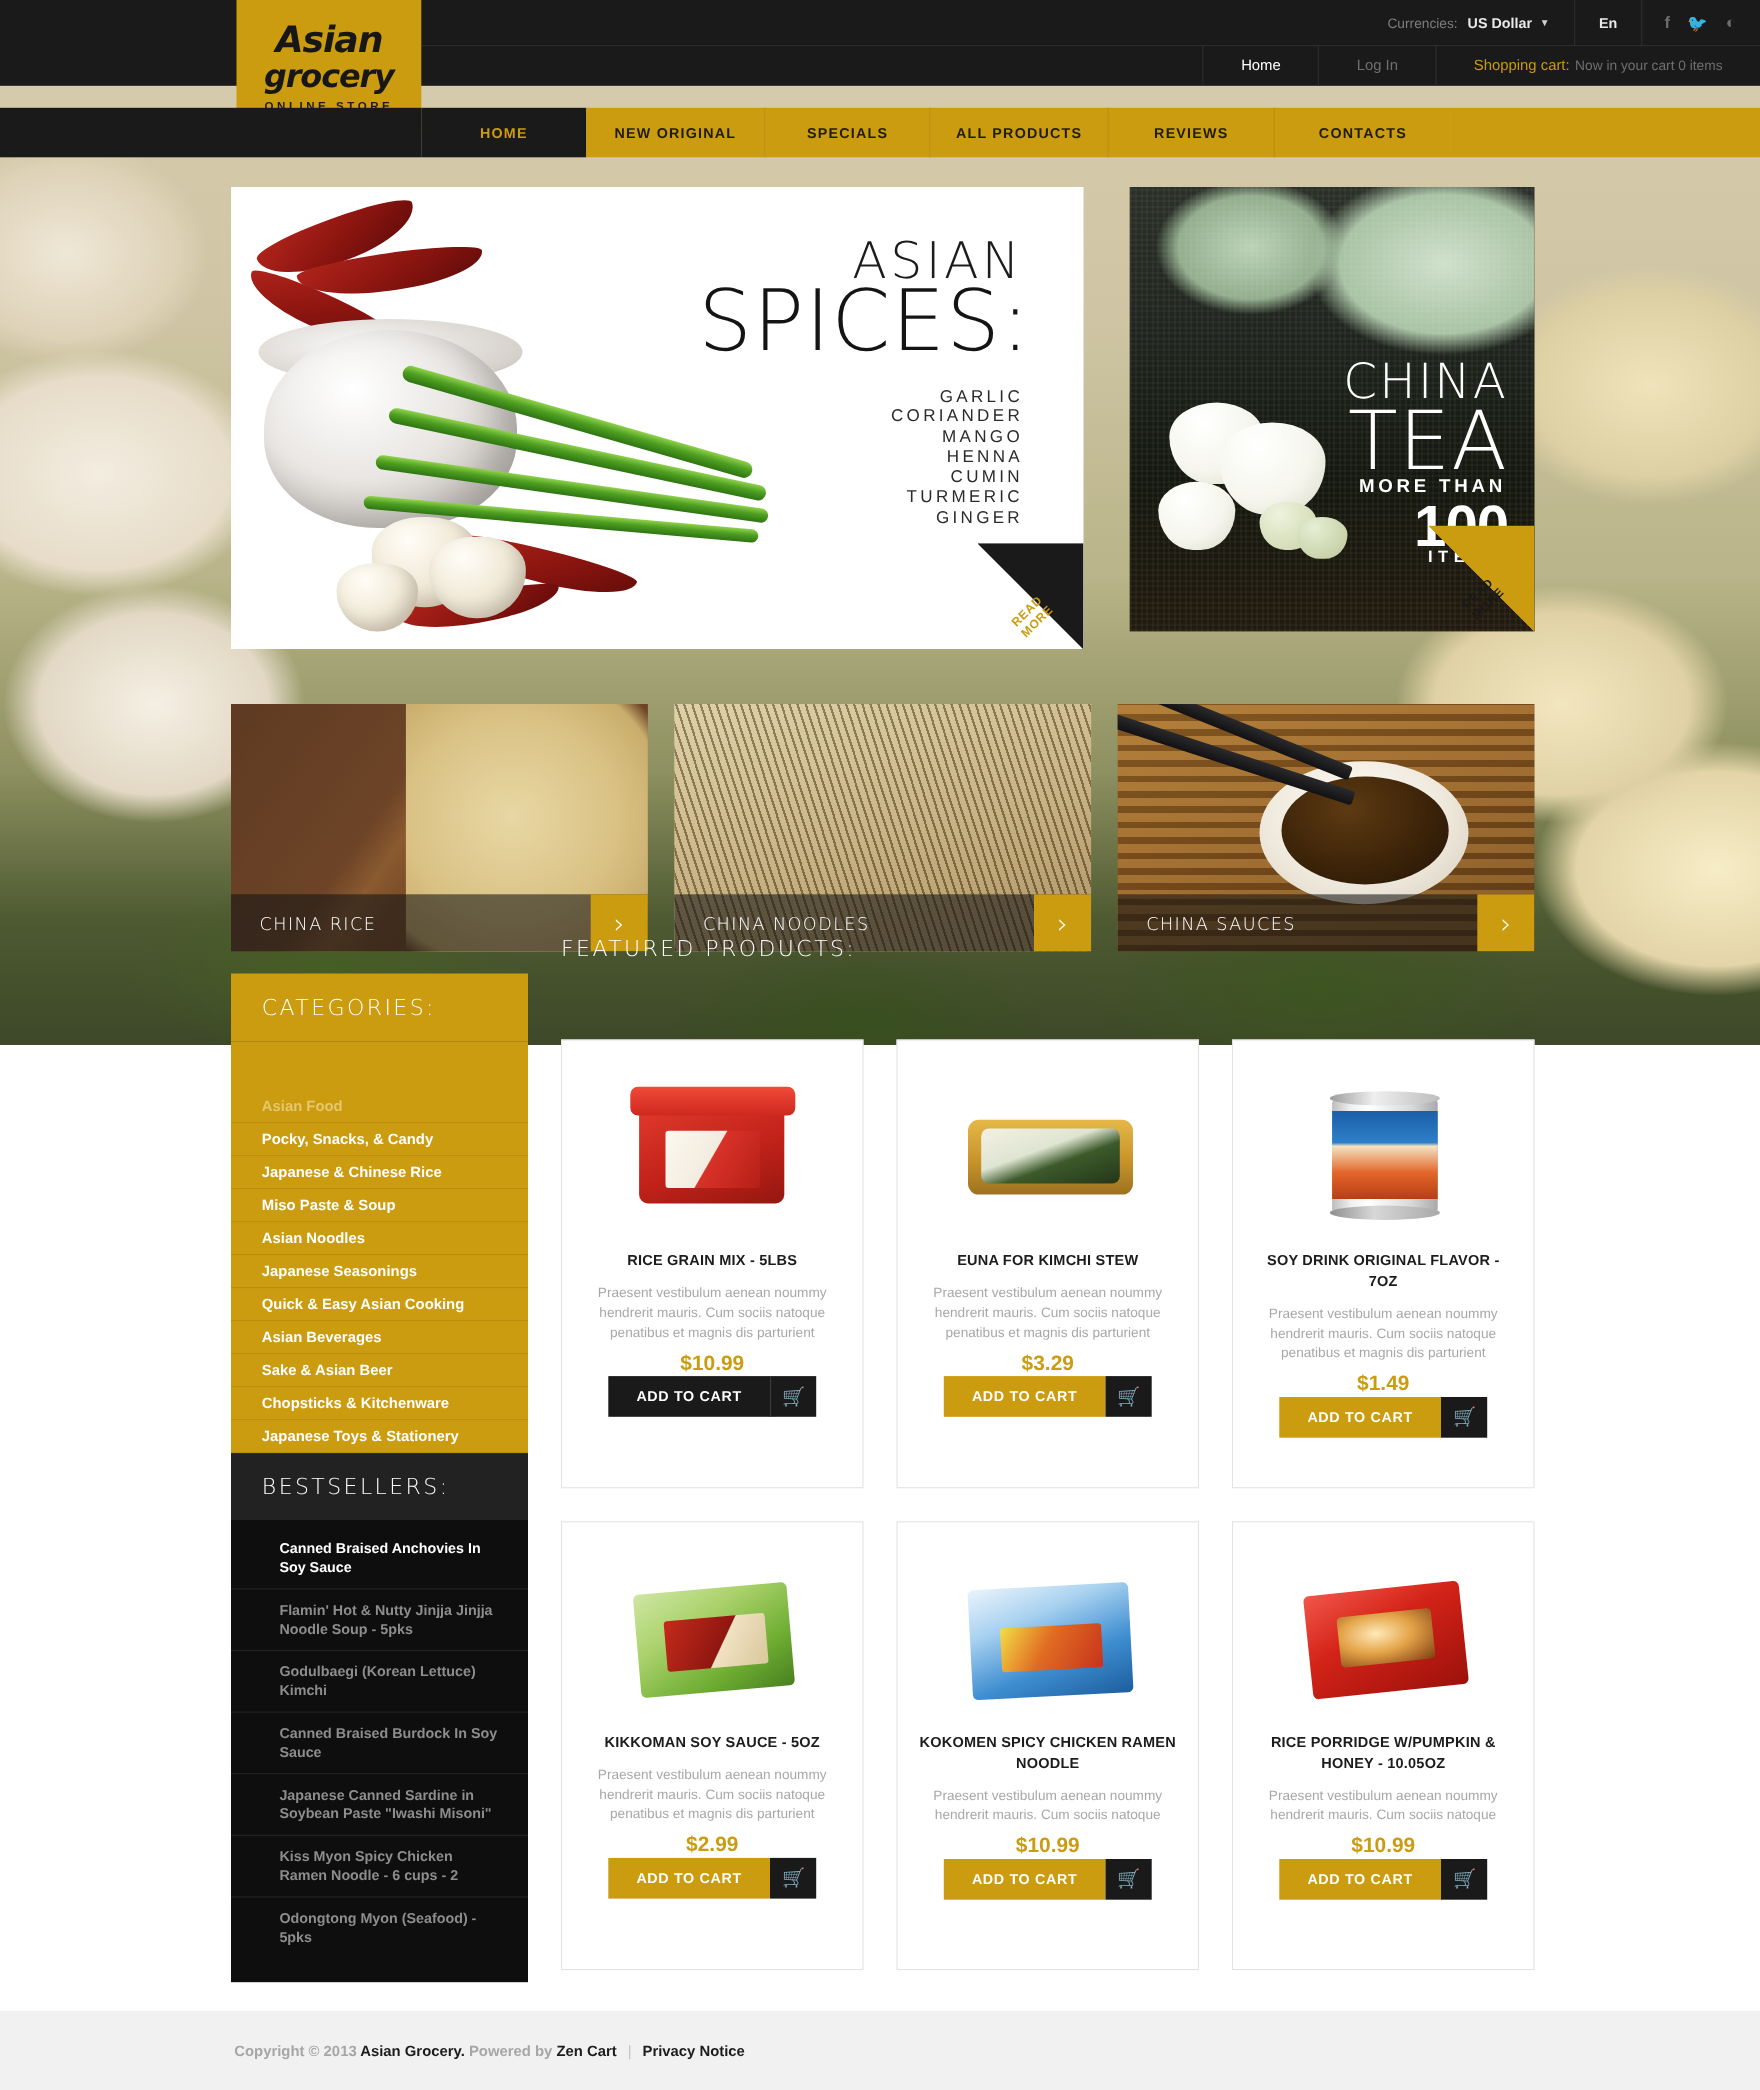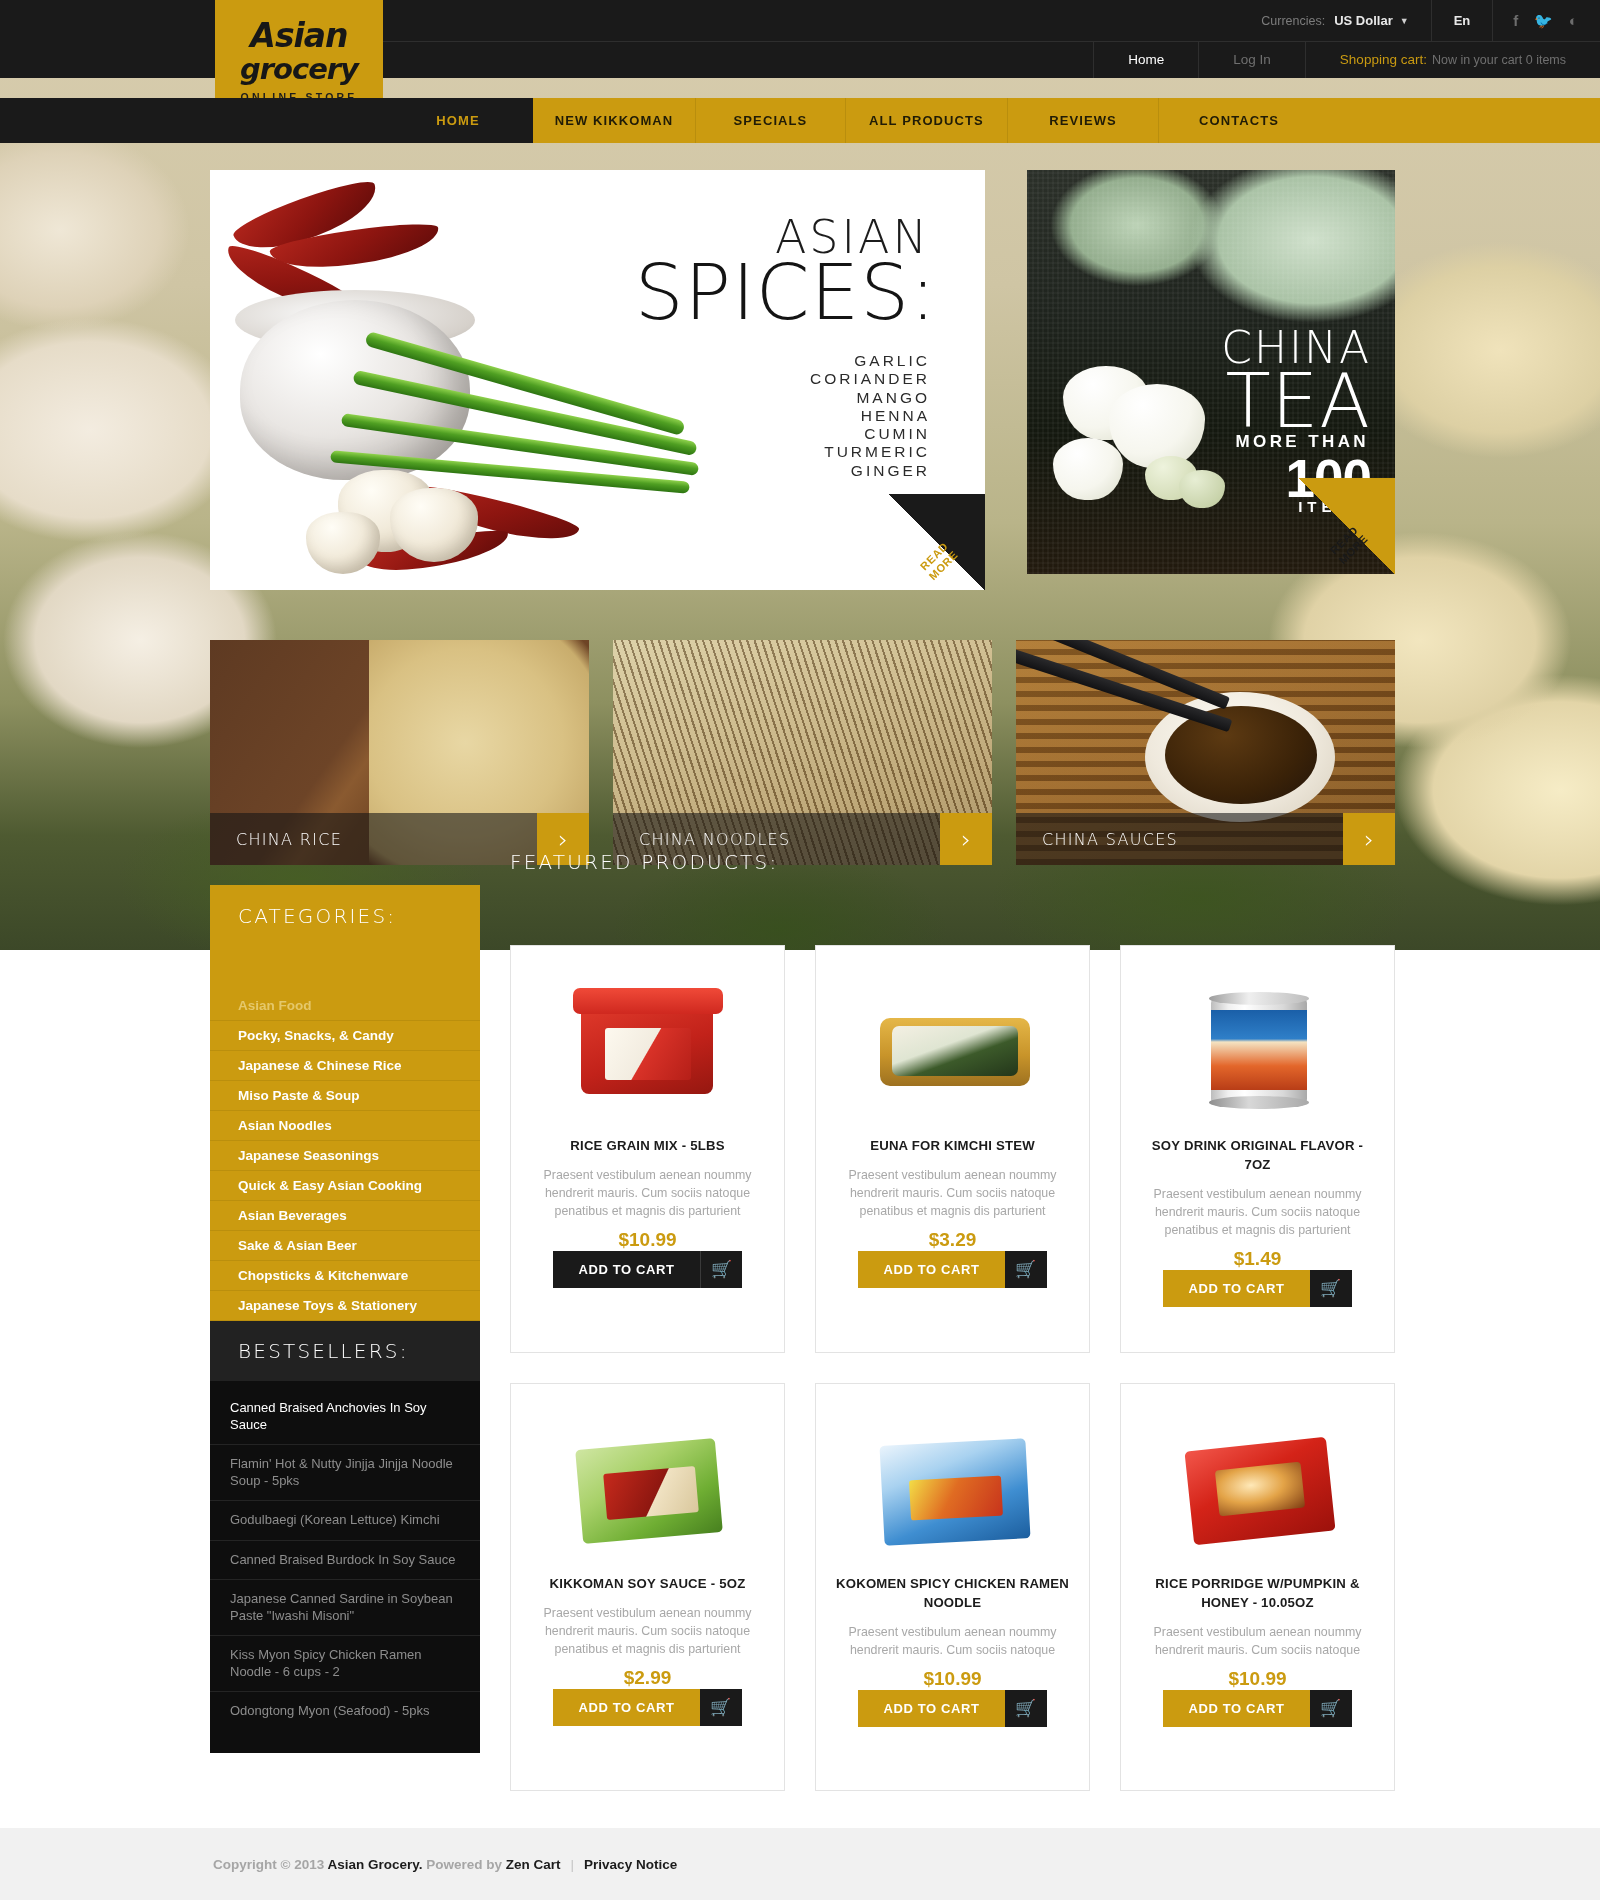--- a/index.html
+++ b/index.html
@@ -215,22 +215,22 @@
   .cat-item:last-child { border-bottom:none; }
 
   .bs-head {
     position:absolute; left:210px; top:436px; width:270px; height:60px; background:#222222;
     display:flex; align-items:center;
   }
   .bs-head span { color:#fff; font-size:20px; letter-spacing:2.2px; padding-left:28px;
      font-family:"DejaVu Sans", sans-serif; font-weight:300; }
   .bs-list { position:absolute; left:210px; top:496px; width:270px; background:#0e0e0e; padding:8px 0 22px 0; }
   .bs-item {
-    padding:11px 22px 11px 20px; font-size:13px; line-height:16.5px;
-    color:#8d8d8d; font-weight:normal; border-bottom:1px solid #242424;
+    padding:11px 22px 11px 44px; font-size:13px; line-height:16.5px;
+    color:#8d8d8d; font-weight:bold; border-bottom:1px solid #242424;
   }
   .bs-item.active { color:#ffffff; }
   .bs-item:last-child { border-bottom:none; }
 
   .feat-head {
     position:absolute; left:510px; top:-35px; font-size:20px; color:#ffffff;
     letter-spacing:2.2px; font-family:"DejaVu Sans", sans-serif; font-weight:300;
   }
 
   .products { position:absolute; left:510px; top:60px; width:885px; display:flex; flex-wrap:wrap; gap:30px; }
@@ -354,21 +354,21 @@
     <span class="sr-div"></span>
     <span class="sr-item">
       <span class="cart-strong">Shopping cart:</span>
       <span class="cart-rest">Now in your cart 0 items</span>
     </span>
   </div>
 
   <div class="mainnav">
     <div class="nav-fill-l"></div>
     <div class="nav-item home">HOME</div>
-    <div class="nav-item" style="width:163px">NEW KIKKOMAN</div>
+    <div class="nav-item" style="width:163px">NEW ORIGINAL</div>
     <div class="nav-item" style="width:150px">SPECIALS</div>
     <div class="nav-item" style="width:162px">ALL PRODUCTS</div>
     <div class="nav-item" style="width:151px">REVIEWS</div>
     <div class="nav-item" style="width:160px;border-right:none">CONTACTS</div>
     <div class="nav-fill-r"></div>
   </div>
 </div>
 
 <div class="hero">
 

